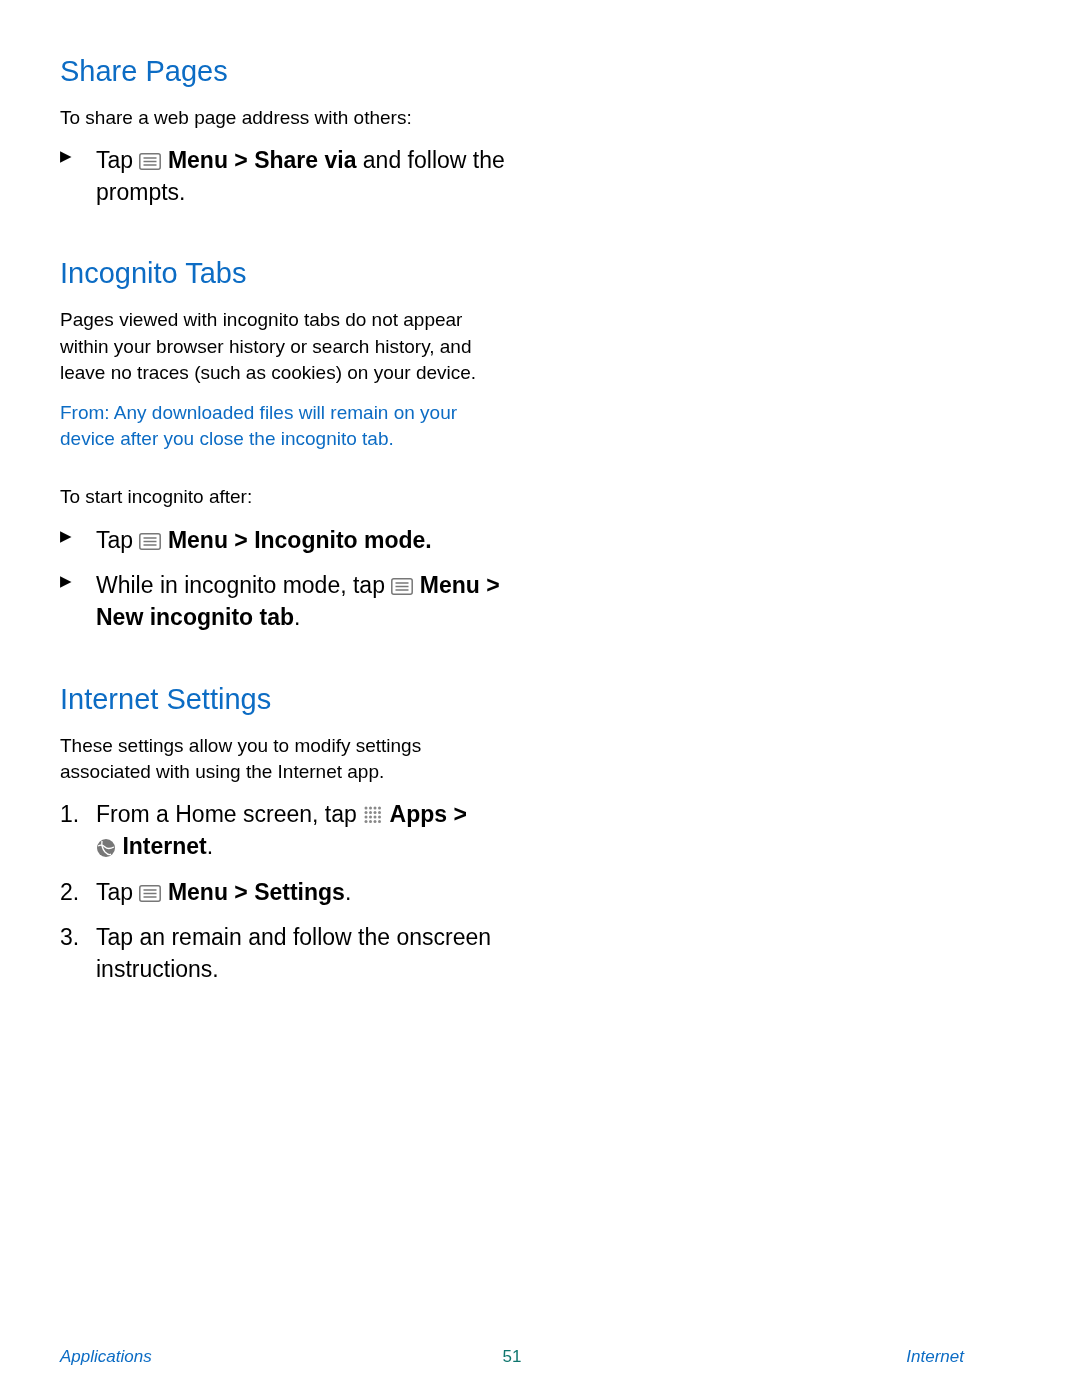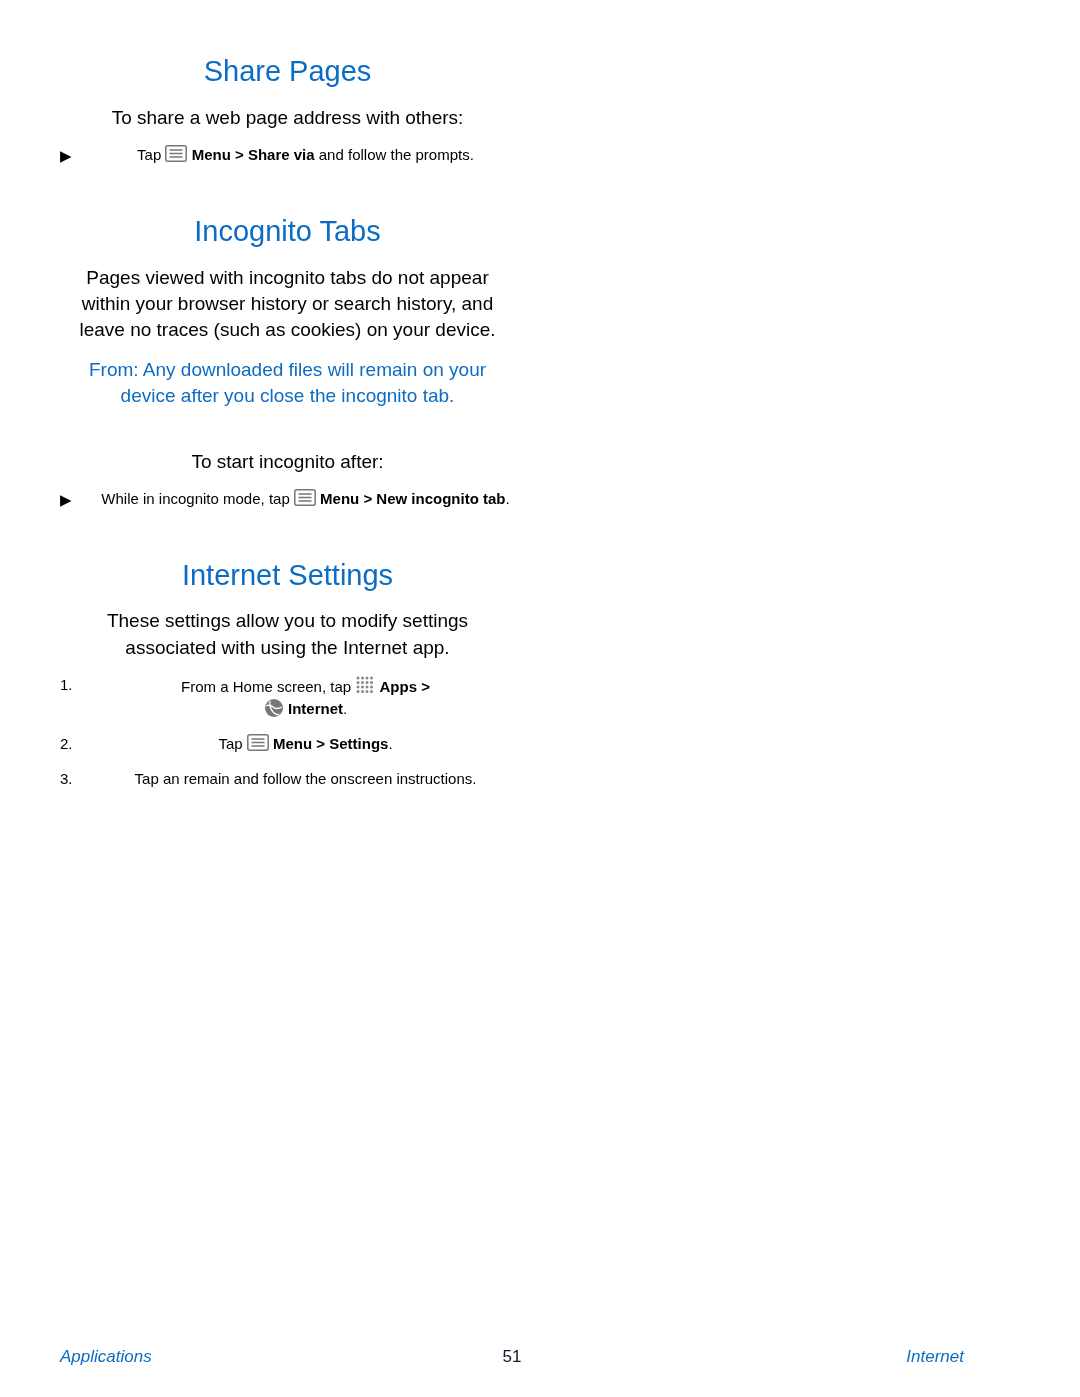--- a/index.html
+++ b/index.html
@@ -12,51 +12,50 @@
     height: 1397px;
     position: relative;
     -webkit-font-smoothing: antialiased;
   }
   .page {
     position: relative;
     width: 1080px;
     height: 1397px;
     box-sizing: border-box;
     padding: 54px 28px 40px 60px;
-    text-align: center;
   }
   .col {
     width: 455px;
   }
   h2.section-heading {
     font-size: 29px;
     font-weight: 400;
     color: #0c6cc4;
     margin: 0 0 16px 0;
     line-height: 1.2;
   }
   p {
     font-size: 19px;
     line-height: 1.38;
-    margin: 7px 0 14px 0;
+    margin: 0 0 14px 0;
   }
   .note p {
     color: #0c6cc4;
   }
   .note .note-label {
     font-weight: 400;
   }
   .step-list {
     list-style: none;
     padding: 0;
     margin: 0 0 14px 0;
   }
   .step-list li {
     position: relative;
-    font-size: 15px;
+    font-size: 23px;
     line-height: 1.38;
     padding-left: 36px;
     margin: 0 0 14px 0;
   }
   .tri-bullet::before {
     content: "▶";
     position: absolute;
     left: 0;
     top: 1px;
     font-size: 15px;
@@ -107,21 +106,21 @@
     align-items: baseline;
     font-size: 17px;
     font-style: italic;
     color: #0c6cc4;
   }
   .footer .center {
     position: absolute;
     left: 50%;
     transform: translateX(-50%);
     font-style: normal;
-    color: #0f172a;
+    color: #0f766e;
     font-size: 17px;
   }
 
   .spacer-lg { height: 34px; }
   .spacer-md { height: 18px; }
 </style>
 </head>
 <body>
 
 <div class="page">
@@ -151,20 +150,34 @@
 
     <div class="note">
       <p>
         <span class="note-label b" style="font-weight:400">From</span><span>: Any downloaded files will remain on your device after you close the incognito tab.</span>
       </p>
     </div>
 
     <div class="spacer-md"></div>
 
     <p>To start incognito after:</p>
+    <ul class="step-list">
+      <li class="tri-bullet">
+        <span>Tap </span>
+        <span class="icon menu-icon">
+          <svg viewBox="0 0 22 17">
+              <rect x="0.8" y="0.8" width="20.4" height="15.4" rx="2" ry="2" fill="none" stroke="#777" stroke-width="1.5"></rect>
+              <line x1="4.5" y1="5" x2="17.5" y2="5" stroke="#777" stroke-width="1.5"></line>
+              <line x1="4.5" y1="8.5" x2="17.5" y2="8.5" stroke="#777" stroke-width="1.5"></line>
+              <line x1="4.5" y1="12" x2="17.5" y2="12" stroke="#777" stroke-width="1.5"></line>
+            </svg>
+        </span>
+        <span class="b">Menu &gt; Incognito mode.</span>
+      </li>
+    </ul>
 
     <ul class="step-list">
       <li class="tri-bullet">
         <span>While in incognito mode, tap </span>
         <span class="icon menu-icon">
           <svg viewBox="0 0 22 17">
               <rect x="0.8" y="0.8" width="20.4" height="15.4" rx="2" ry="2" fill="none" stroke="#777" stroke-width="1.5"></rect>
               <line x1="4.5" y1="5" x2="17.5" y2="5" stroke="#777" stroke-width="1.5"></line>
               <line x1="4.5" y1="8.5" x2="17.5" y2="8.5" stroke="#777" stroke-width="1.5"></line>
               <line x1="4.5" y1="12" x2="17.5" y2="12" stroke="#777" stroke-width="1.5"></line>

